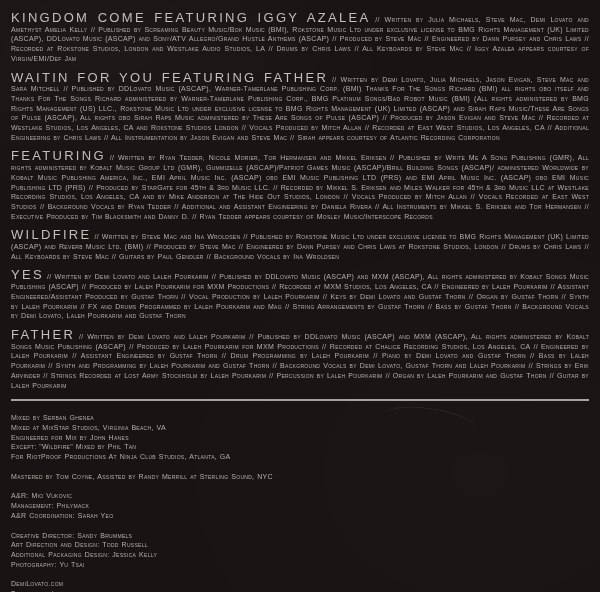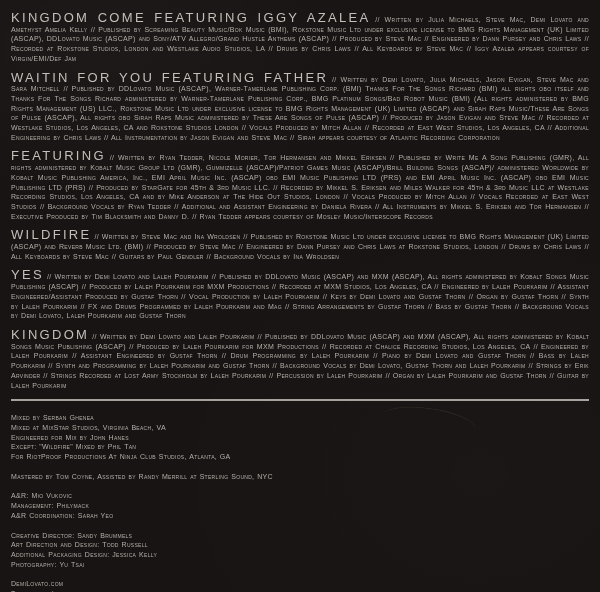--- a/index.html
+++ b/index.html
@@ -73,21 +73,21 @@
     <span class="song-title">WILDFIRE</span>
     <span>// Written by Steve Mac and Ina Wroldsen // Published by Rokstone Music Ltd under exclusive license to BMG Rights Management (UK) Limited (ASCAP) and Reverb Music Ltd. (BMI) // Produced by Steve Mac // Engineered by Dann Pursey and Chris Laws at Rokstone Studios, London // Drums by Chris Laws // All Keyboards by Steve Mac // Guitars by Paul Gendler // Background Vocals by Ina Wroldsen</span>
   </p>
 
   <p class="song">
     <span class="song-title">YES</span>
     <span>// Written by Demi Lovato and Laleh Pourkarim // Published by DDLovato Music (ASCAP) and MXM (ASCAP), All rights administered by Kobalt Songs Music Publishing (ASCAP) // Produced by Laleh Pourkarim for MXM Productions // Recorded at MXM Studios, Los Angeles, CA // Engineered by Laleh Pourkarim // Assistant Engineered/Assistant Produced by Gustaf Thorn // Vocal Production by Laleh Pourkarim // Keys by Demi Lovato and Gustaf Thorn // Organ by Gustaf Thorn // Synth by Laleh Pourkarim // FX and Drums Programmed by Laleh Pourkarim and Mag // String Arrangements by Gustaf Thorn // Bass by Gustaf Thorn // Background Vocals by Demi Lovato, Laleh Pourkarim and Gustaf Thorn</span>
   </p>
 
   <p class="song">
-    <span class="song-title">KINGDOM</span>
+    <span class="song-title">FATHER</span>
     <span>// Written by Demi Lovato and Laleh Pourkarim // Published by DDLovato Music (ASCAP) and MXM (ASCAP), All rights administered by Kobalt Songs Music Publishing (ASCAP) // Produced by Laleh Pourkarim for MXM Productions // Recorded at Chalice Recording Studios, Los Angeles, CA // Engineered by Laleh Pourkarim // Assistant Engineered by Gustaf Thorn // Drum Programming by Laleh Pourkarim // Piano by Demi Lovato and Gustaf Thorn // Bass by Laleh Pourkarim // Synth and Programming by Laleh Pourkarim and Gustaf Thorn // Background Vocals by Demi Lovato, Gustaf Thorn and Laleh Pourkarim // Strings by Erik Arvinder // Strings Recorded at Lost Army Stockholm by Laleh Pourkarim // Percussion by Laleh Pourkarim // Organ by Laleh Pourkarim and Gustaf Thorn // Guitar by Laleh Pourkarim</span>
   </p>
 
   <hr class="divider">
 
   <div class="block">
     <span class="line">Mixed by Serban Ghenea</span>
     <span class="line">Mixed at MixStar Studios, Virginia Beach, VA</span>
     <span class="line">Engineered for Mix by John Hanes</span>
     <span class="line">Except: "Wildfire" Mixed by Phil Tan</span>

